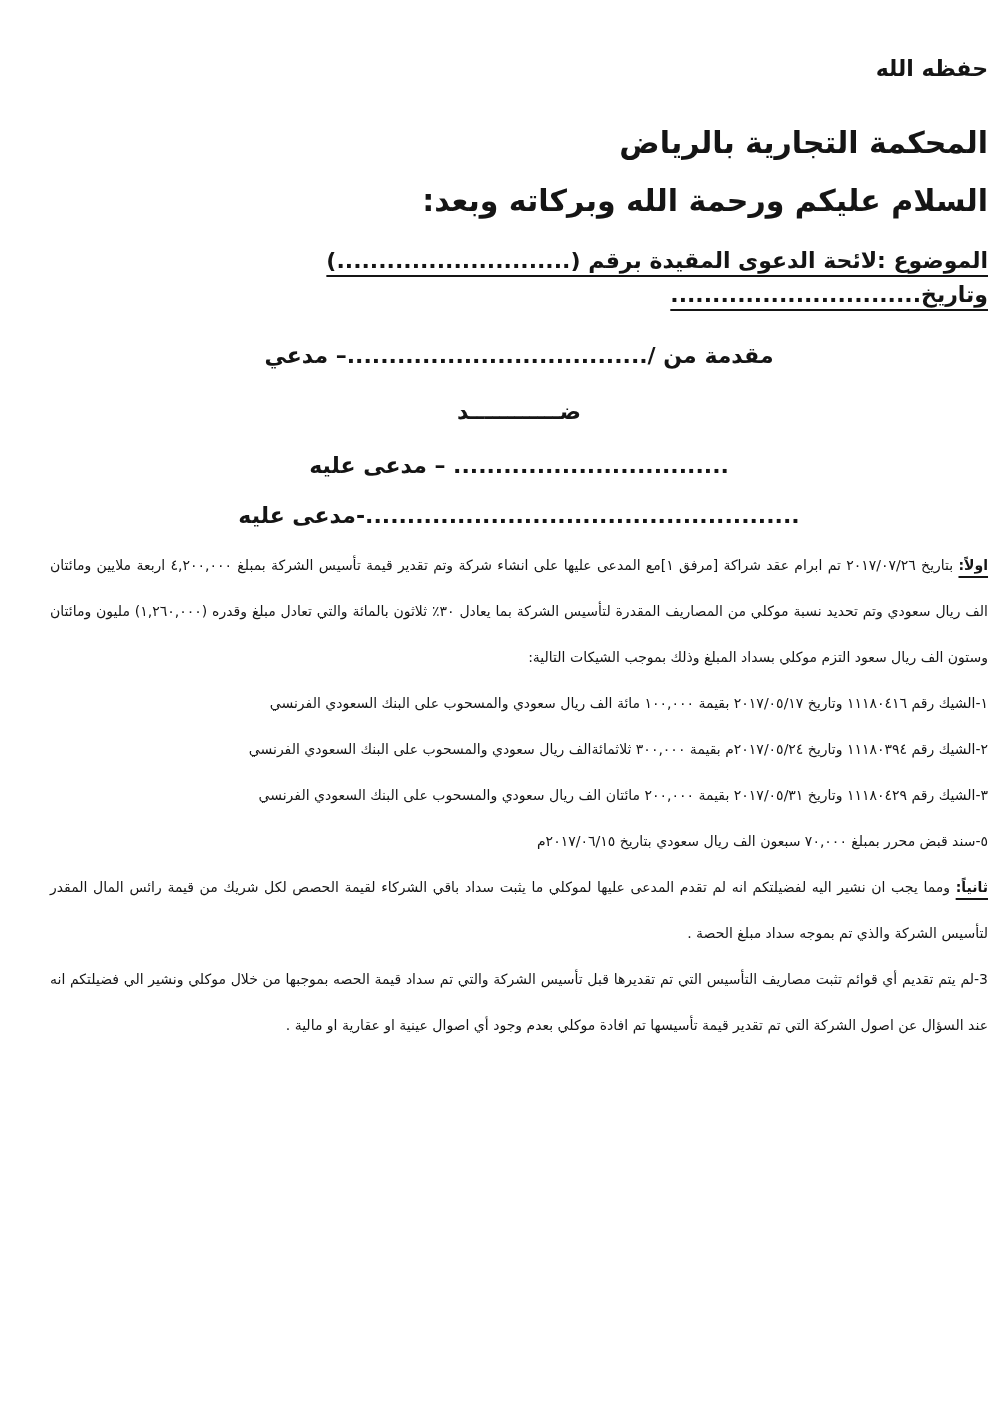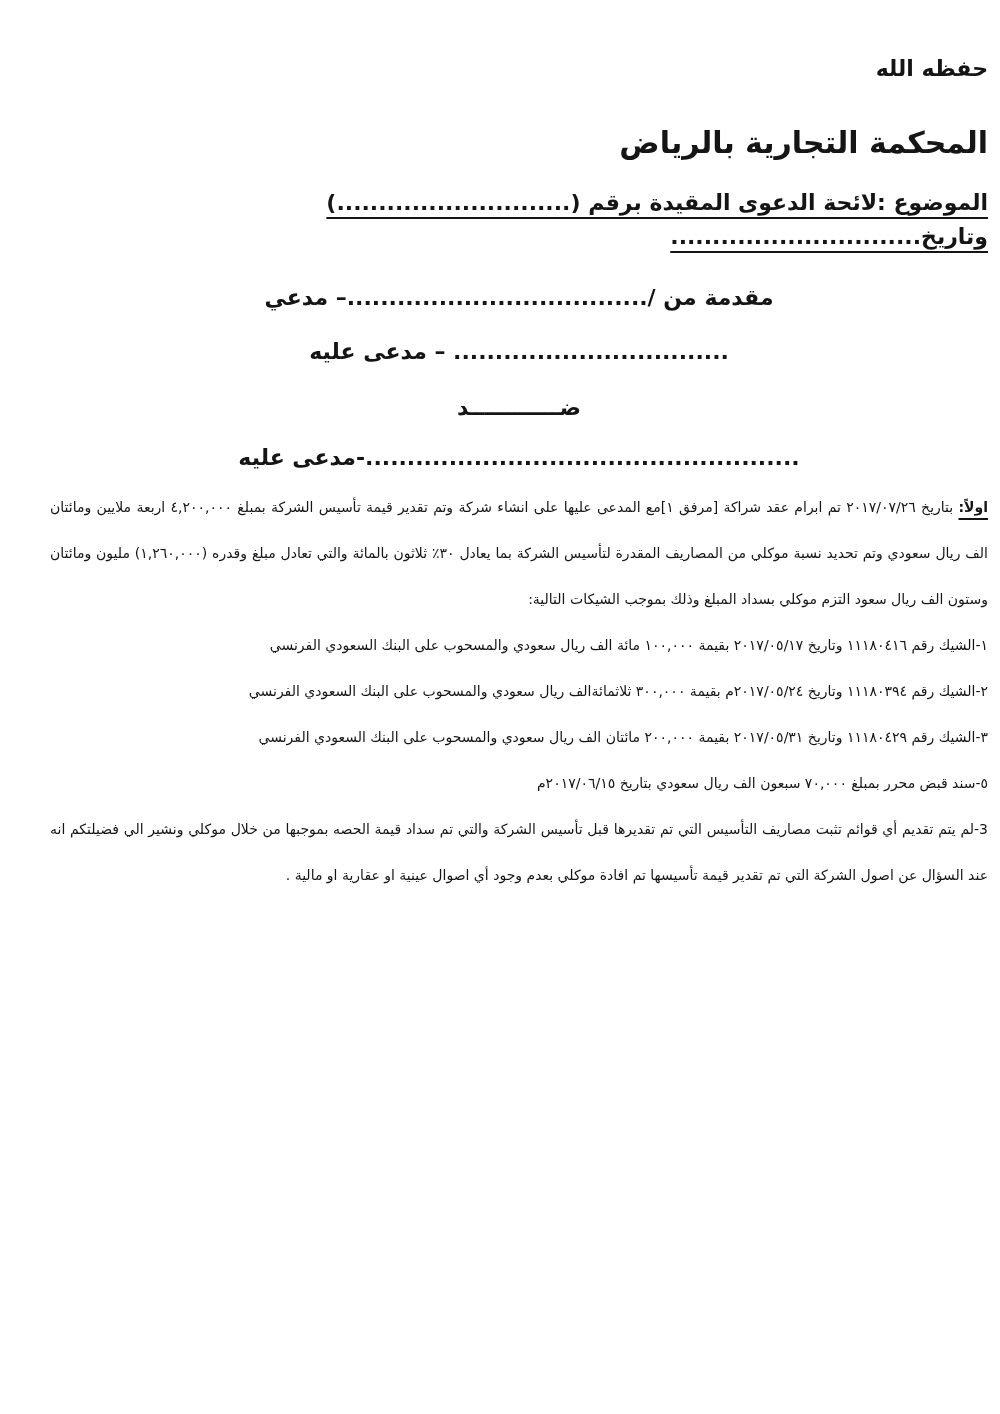--- a/index.html
+++ b/index.html
@@ -59,35 +59,37 @@
 <body>
 
 <div class="page">
 
   <div class="h-row">
     <span>حفظه الله</span>
   </div>
 
   <div class="h-line court">المحكمة التجارية بالرياض</div>
 
+  <div class="h-line salutation">السلام عليكم ورحمة الله وبركاته وبعد:</div>
 
   <div class="subject">الموضوع :لائحة الدعوى المقيدة برقم (............................) وتاريخ..............................</div>
 
   <div class="party p1">مقدمة من /....................................– مدعي</div>
+  <div class="party p2">ضــــــــــــد</div>
   <div class="party p3">................................. – مدعى عليه</div>
-  <div class="party p2">ضــــــــــــد</div>
   <div class="party p4">....................................................-مدعى عليه</div>
 
   <div class="body-text">
 
     <p class="para"><span class="lead">اولاً:</span> <span>بتاريخ ٢٠١٧/٠٧/٢٦ تم ابرام عقد شراكة [مرفق ١]مع المدعى عليها على انشاء شركة وتم تقدير قيمة تأسيس الشركة بمبلغ ٤,٢٠٠,٠٠٠ اربعة ملايين ومائتان الف ريال سعودي وتم تحديد نسبة موكلي من المصاريف المقدرة لتأسيس الشركة بما يعادل ٣٠٪ ثلاثون بالمائة والتي تعادل مبلغ وقدره (١,٢٦٠,٠٠٠) مليون ومائتان وستون الف ريال سعود التزم موكلي بسداد المبلغ وذلك بموجب الشيكات التالية:</span></p>
 
     <p class="para">١-الشيك رقم ١١١٨٠٤١٦ وتاريخ ٢٠١٧/٠٥/١٧ بقيمة ١٠٠,٠٠٠ مائة الف ريال سعودي والمسحوب على البنك السعودي الفرنسي</p>
     <p class="para">٢-الشيك رقم ١١١٨٠٣٩٤ وتاريخ ٢٠١٧/٠٥/٢٤م بقيمة ٣٠٠,٠٠٠ ثلاثمائةالف ريال سعودي والمسحوب على البنك السعودي الفرنسي</p>
     <p class="para">٣-الشيك رقم ١١١٨٠٤٢٩ وتاريخ ٢٠١٧/٠٥/٣١ بقيمة ٢٠٠,٠٠٠ مائتان الف ريال سعودي والمسحوب على البنك السعودي الفرنسي</p>
     <p class="para">٥-سند قبض محرر بمبلغ ٧٠,٠٠٠ سبعون الف ريال سعودي بتاريخ ٢٠١٧/٠٦/١٥م</p>
 
+    <p class="para"><span class="lead">ثانياً:</span> <span>ومما يجب ان نشير اليه لفضيلتكم انه لم تقدم المدعى عليها لموكلي ما يثبت سداد باقي الشركاء لقيمة الحصص لكل شريك من قيمة رائس المال المقدر لتأسيس الشركة والذي تم بموجه سداد مبلغ الحصة .</span></p>
 
     <p class="para">3-لم يتم تقديم أي قوائم تثبت مصاريف التأسيس التي تم تقديرها قبل تأسيس الشركة والتي تم سداد قيمة الحصه بموجبها من خلال موكلي ونشير الي فضيلتكم انه عند السؤال عن اصول الشركة التي تم تقدير قيمة تأسيسها تم افادة موكلي بعدم وجود أي اصوال عينية او عقارية او مالية .</p>
 
   </div>
 
 </div>
 
 </body></html>

